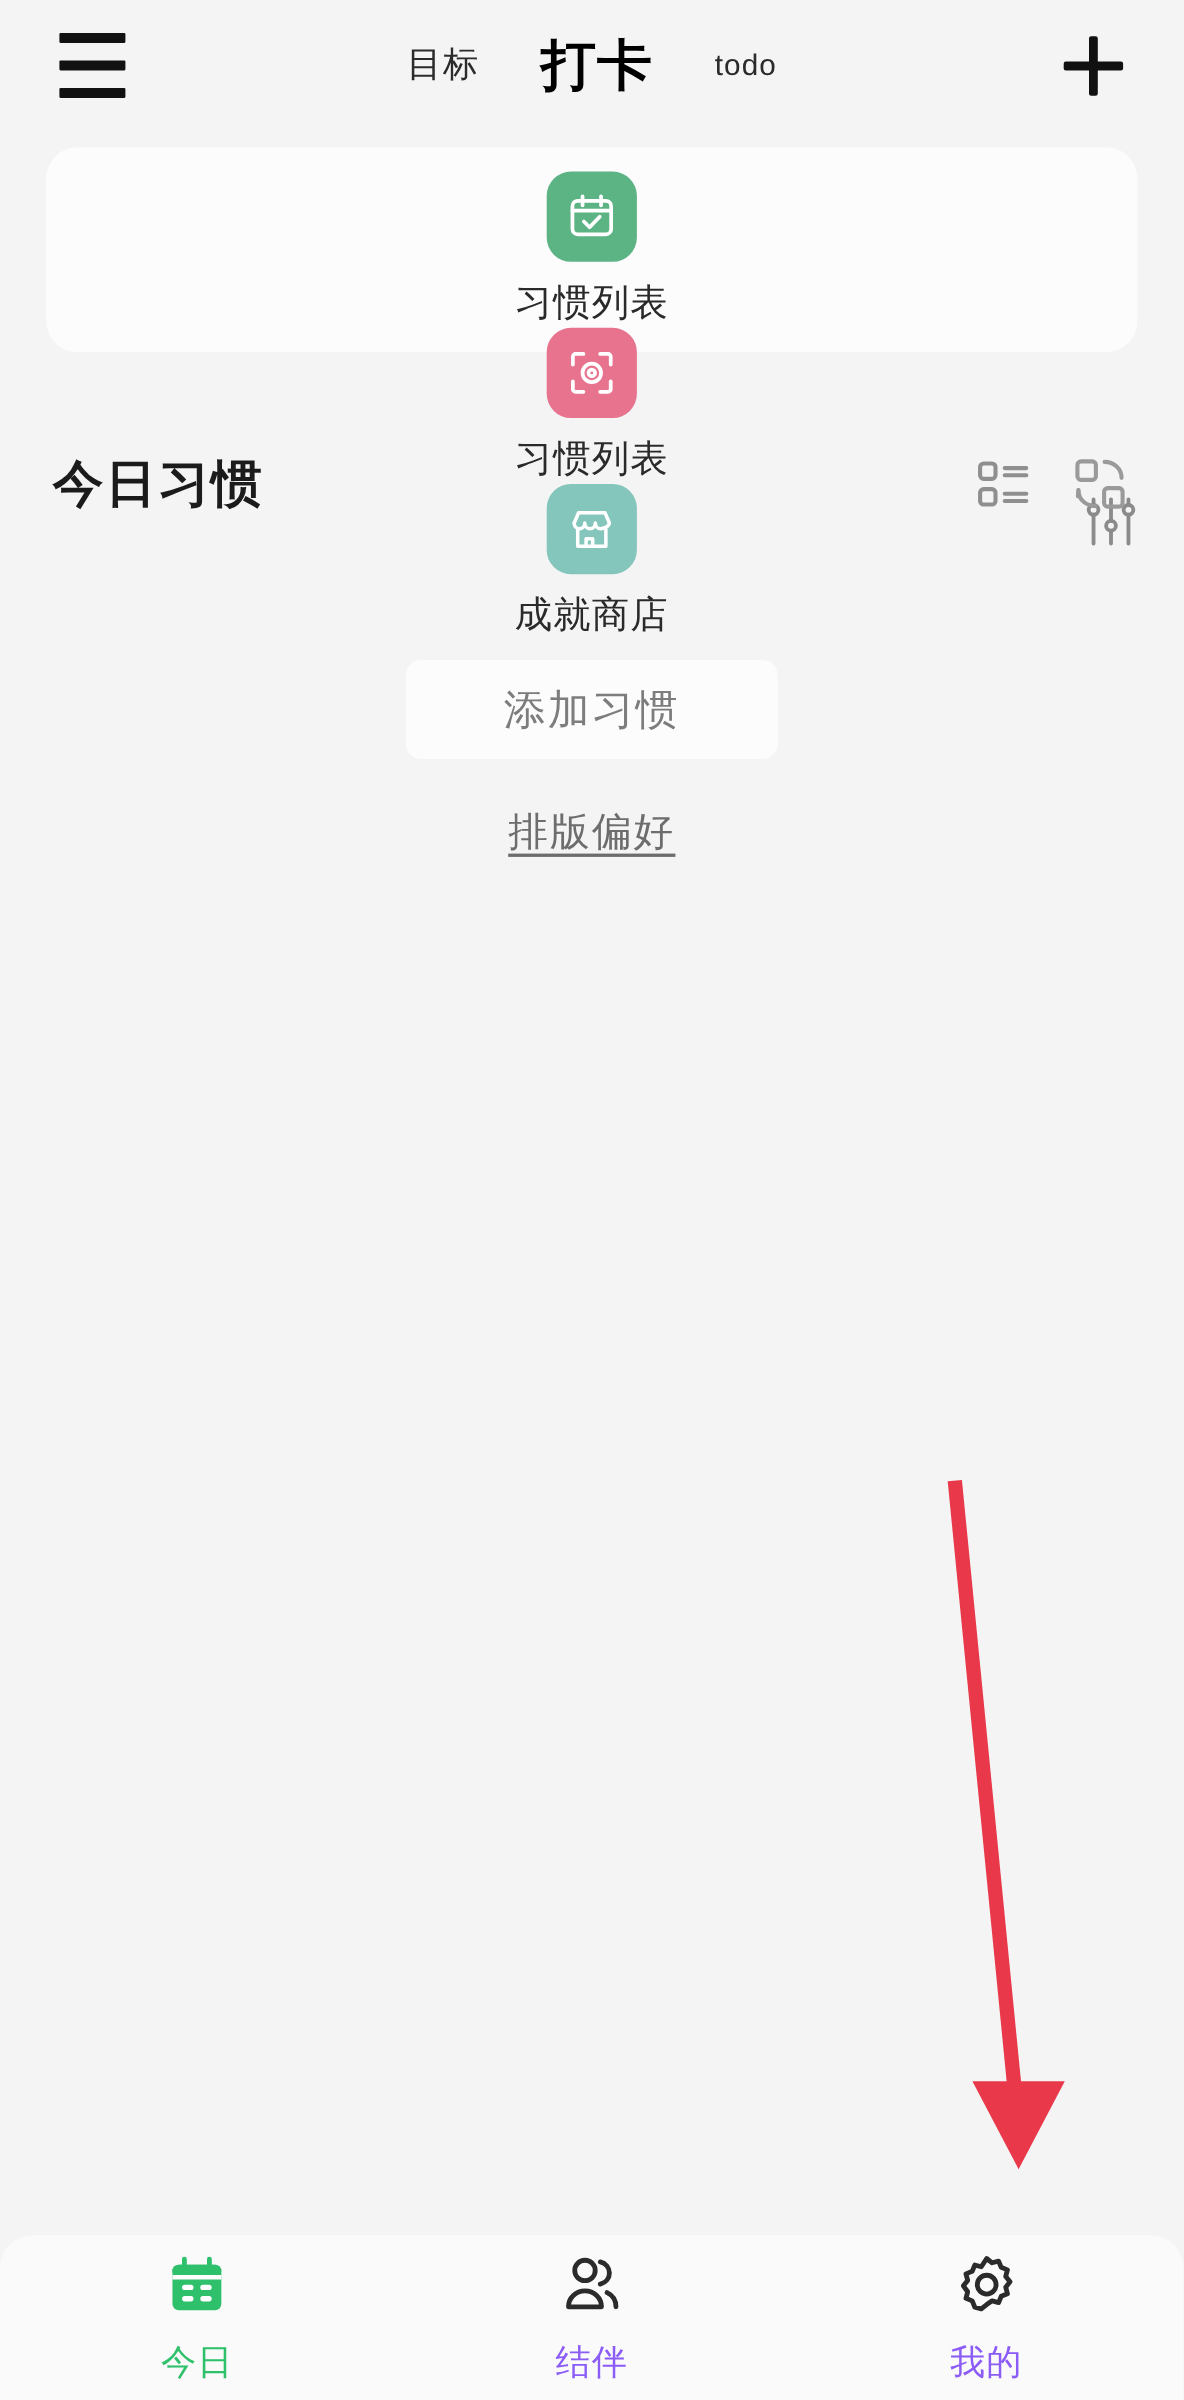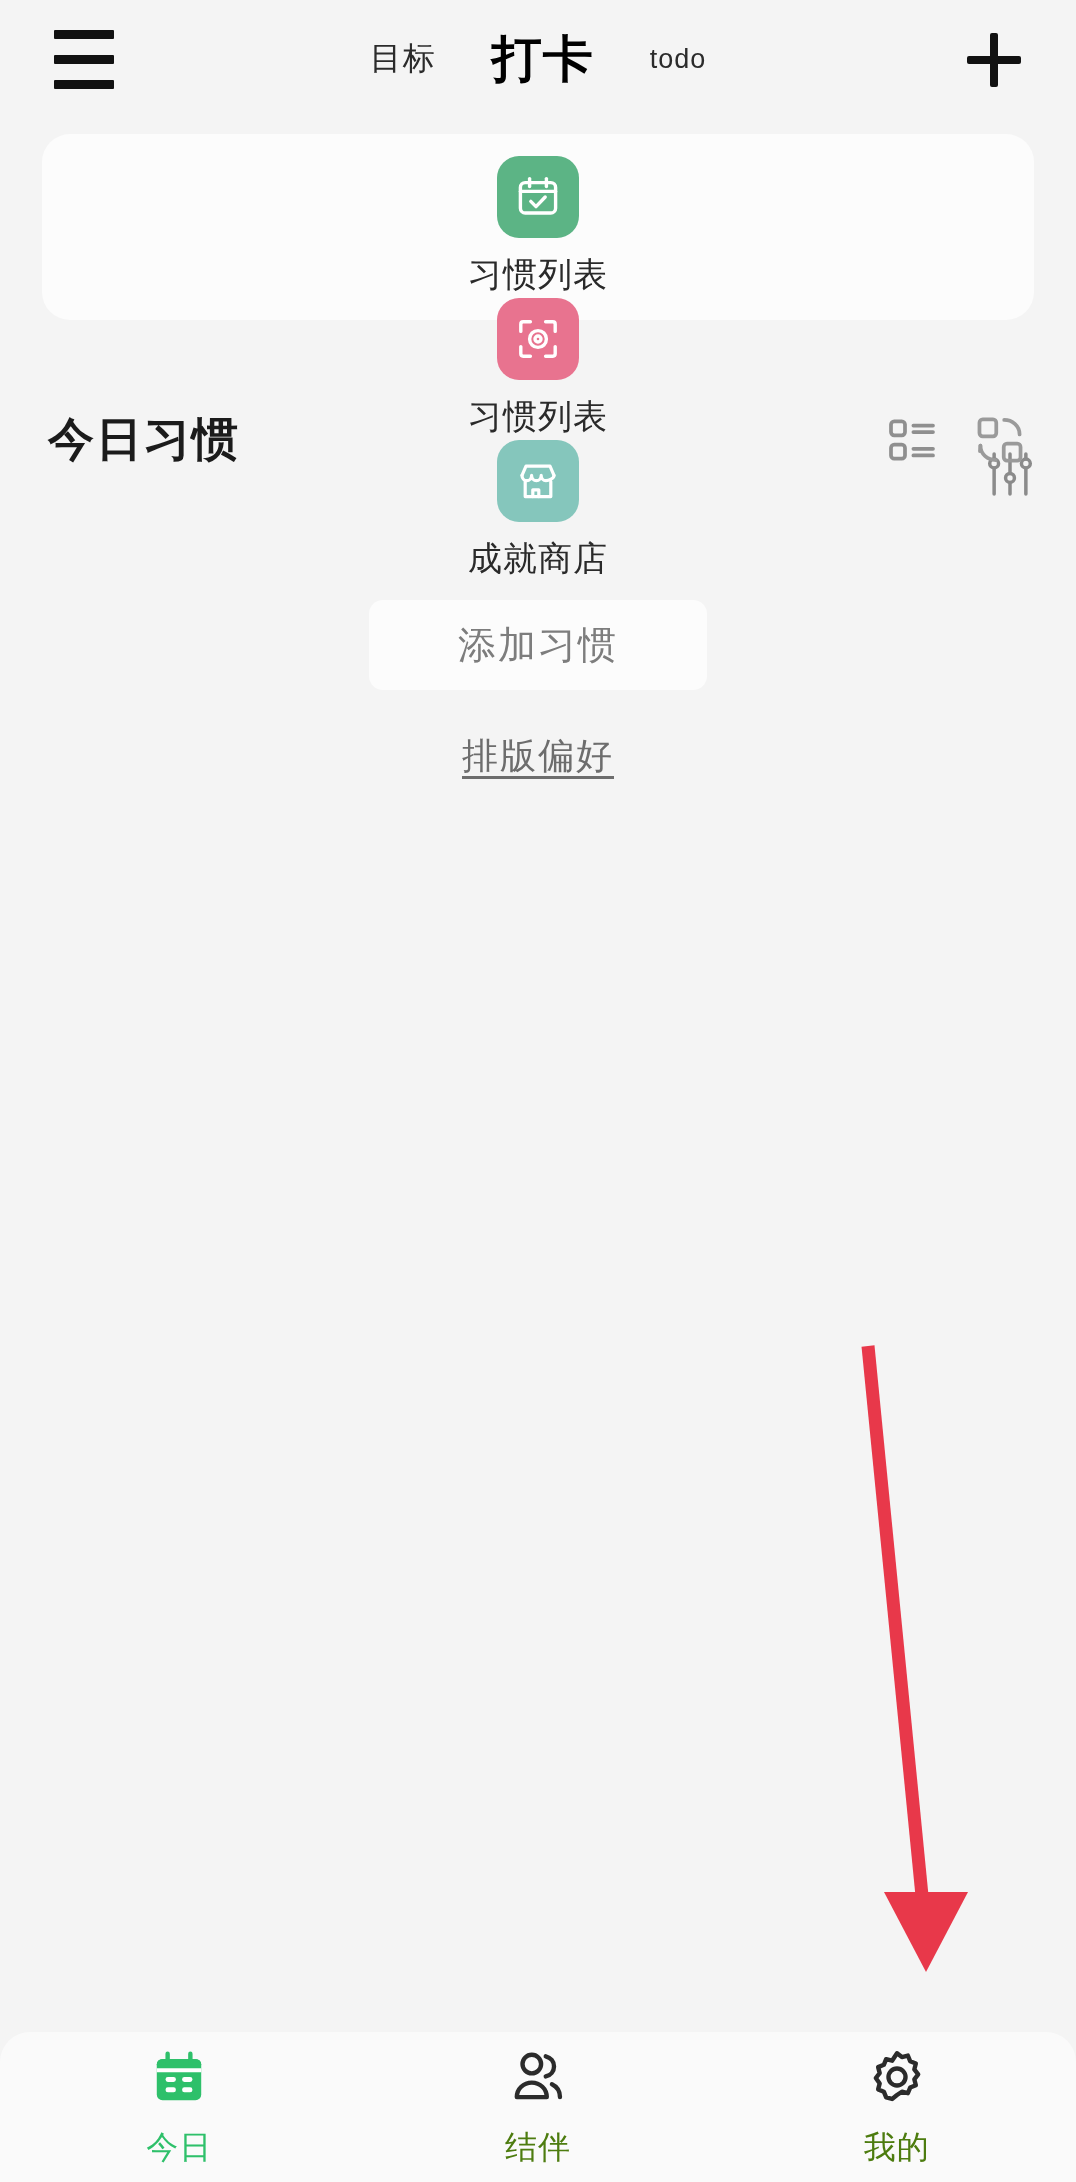--- a/index.html
+++ b/index.html
@@ -121,21 +121,21 @@
     position:absolute; left:0; bottom:0; width:1076px; height:150px;
     background:#fafafa; border-radius:30px 30px 0 0;
     display:flex; align-items:center;
   }
   .bn-item{
     flex:1; display:flex; flex-direction:column; align-items:center; gap:14px;
     cursor:pointer;
   }
   .bn-icon{ width:68px; height:68px; display:flex; align-items:center; justify-content:center; }
   .bn-icon svg{ width:62px; height:62px; }
-  .bn-label{ font-size:32px; color:#4d7c0f; letter-spacing:1px; }
+  .bn-label{ font-size:32px; color:#8b5cf6; letter-spacing:1px; }
   .bn-item.active .bn-label{ color:#2ec06a; }
 </style>
 </head>
 <body>
 
 <div class="topbar">
 
   <div class="hamburger">
     <span></span>
     <span></span>

